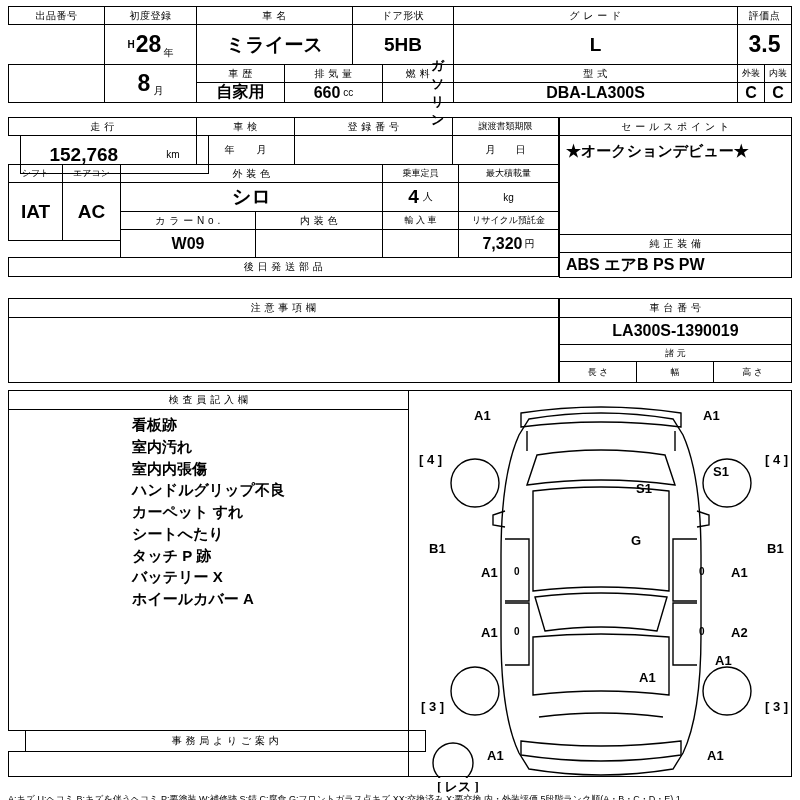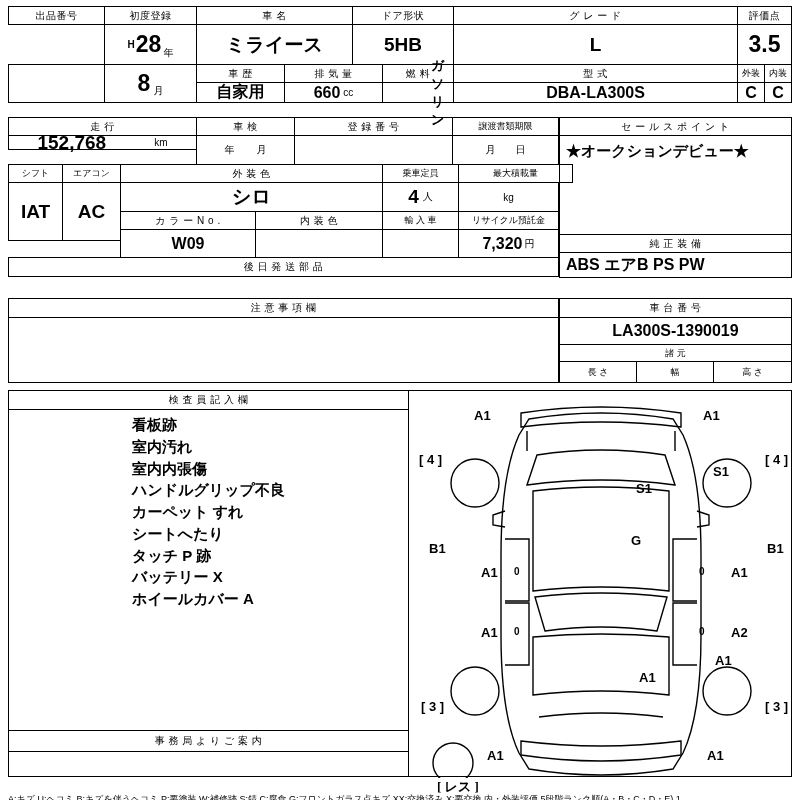--- a/index.html
+++ b/index.html
@@ -124,21 +124,21 @@
     <div class="cell" style="position:absolute; left:188px; top:0; width:99px; height:19px;">
         <span class="lbl-sm">車 検</span>
       </div>
     <div class="cell" style="position:absolute; left:286px; top:0; width:159px; height:19px;">
         <span class="lbl-sm">登 録 番 号</span>
       </div>
     <div class="cell" style="position:absolute; left:444px; top:0; width:107px; height:19px;">
         <span style="font-size:9px;">譲渡書類期限</span>
       </div>
 
-    <div class="cell" style="position:absolute; left:0; top:18px; width:189px; height:15px;gap:44px;">
+    <div class="cell" style="position:absolute; left:12px; top:18px; width:189px; height:39px;gap:44px;">
       <span class="val">152,768</span>
       <span class="unit" style="margin-left:4px;">km</span>
     </div>
     <div class="cell" style="position:absolute; left:188px; top:18px; width:99px; height:30px;">
       <span class="unit" style="margin-right:22px;">年</span>
       <span class="unit">月</span>
     </div>
     <div class="cell" style="position:absolute; left:286px; top:18px; width:159px; height:30px;">
         <span class="val-md"></span>
       </div>
@@ -152,21 +152,21 @@
       </div>
     <div class="cell" style="position:absolute; left:54px; top:47px; width:59px; height:19px;">
         <span style="font-size:9px;">エアコン</span>
       </div>
     <div class="cell" style="position:absolute; left:112px; top:47px; width:263px; height:19px;">
         <span class="lbl-sm">外 装 色</span>
       </div>
     <div class="cell" style="position:absolute; left:374px; top:47px; width:77px; height:19px;">
         <span style="font-size:9px;">乗車定員</span>
       </div>
-    <div class="cell" style="position:absolute; left:450px; top:47px; width:115px; height:19px;">
+    <div class="cell" style="position:absolute; left:450px; top:47px; width:101px; height:19px;">
         <span style="font-size:9px;">最大積載量</span>
       </div>
 
     <div class="cell" style="position:absolute; left:0; top:65px; width:55px; height:59px;">
         <span class="val">IAT</span>
       </div>
     <div class="cell" style="position:absolute; left:54px; top:65px; width:59px; height:59px;">
         <span class="val">AC</span>
       </div>
     <div class="cell" style="position:absolute; left:112px; top:65px; width:263px; height:30px;">
@@ -261,21 +261,21 @@
           <div>室内汚れ</div>
           <div>室内内張傷</div>
           <div>ハンドルグリップ不良</div>
           <div>カーペット すれ</div>
           <div>シートへたり</div>
           <div>タッチ P 跡</div>
           <div>バッテリー X</div>
           <div>ホイールカバー A</div>
         </div>
     </div>
-    <div class="cell" style="position:absolute; left:0; top:340px; width:401px; height:22px;">
+    <div class="cell" style="position:absolute; left:17px; top:340px; width:401px; height:22px;">
         <span class="lbl-sm">事 務 局 よ り ご 案 内</span>
       </div>
     <div class="cell" style="position:absolute; left:0; top:361px; width:401px; height:26px;">
         <span style="font-size:12px;"></span>
       </div>
 
     <div style="position:absolute; left:400px; top:0; width:384px; height:387px; border:1px solid #000;">
       <svg viewBox="0 0 384 387" width="384" height="387" style="display:block;">
         <g fill="none" stroke="#000" stroke-width="1.4">
 

